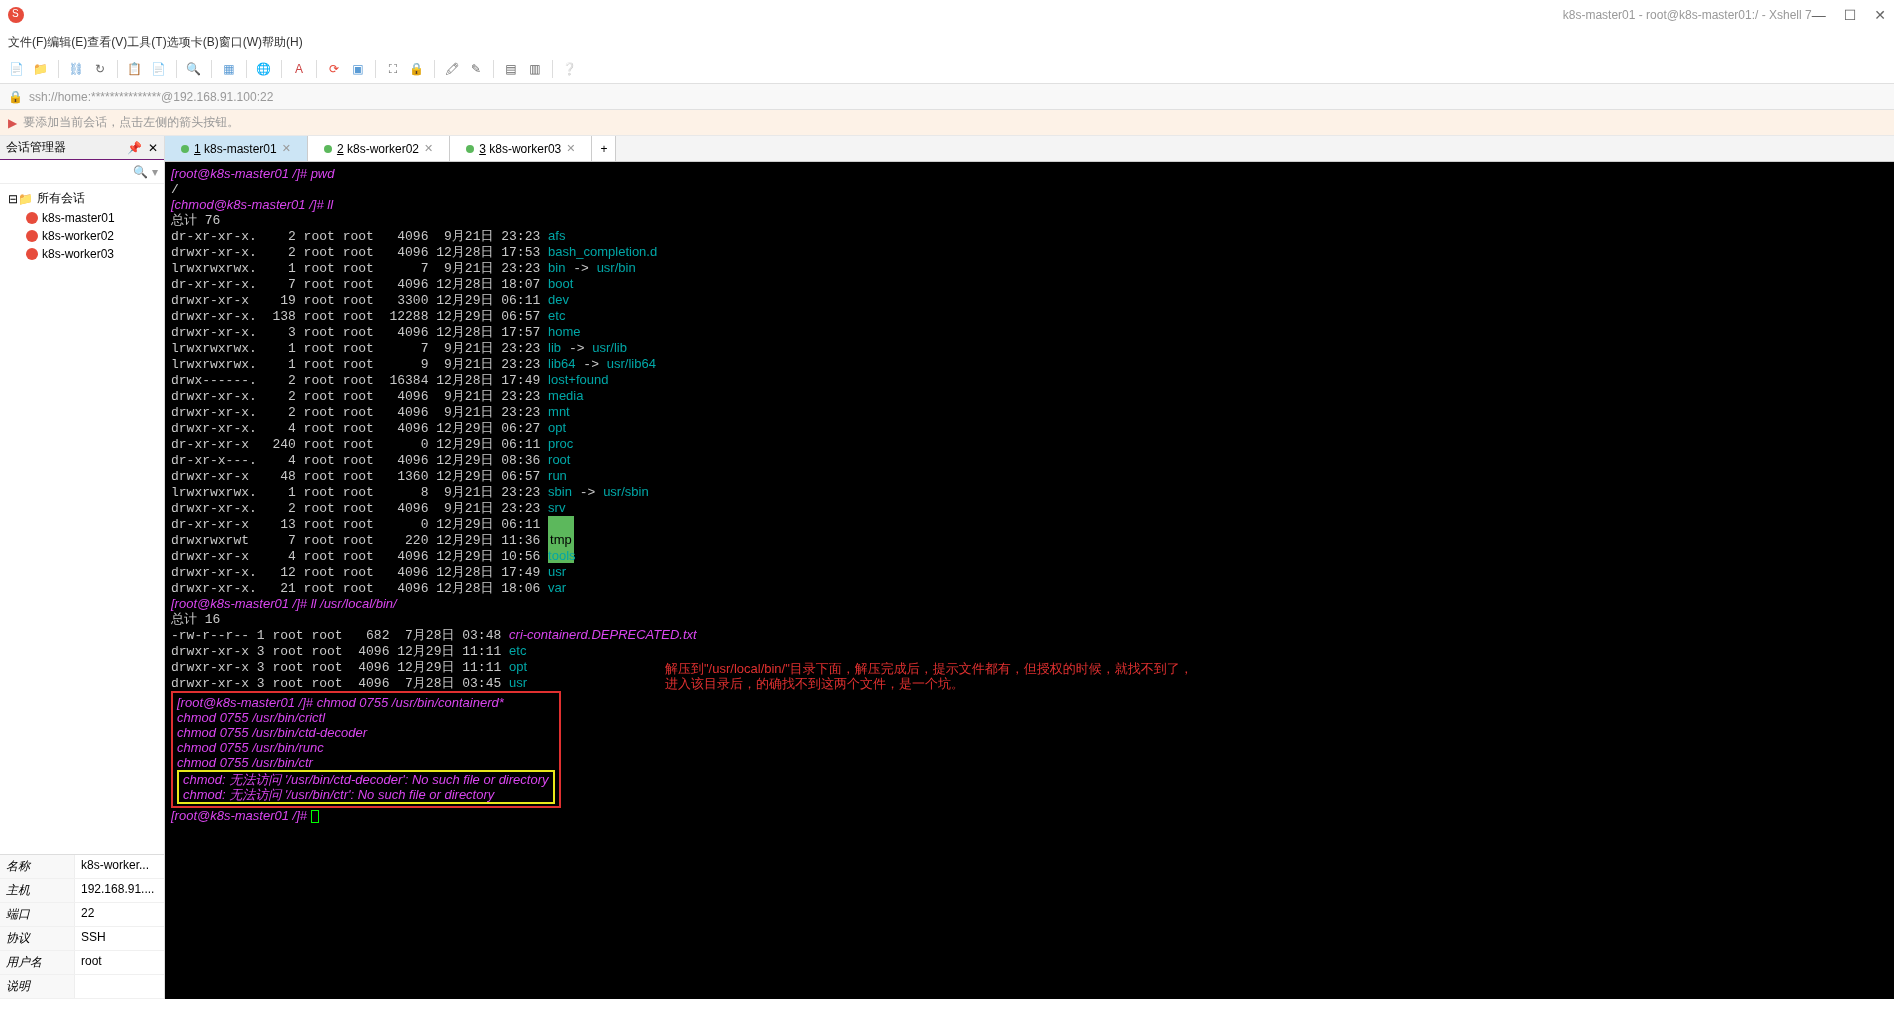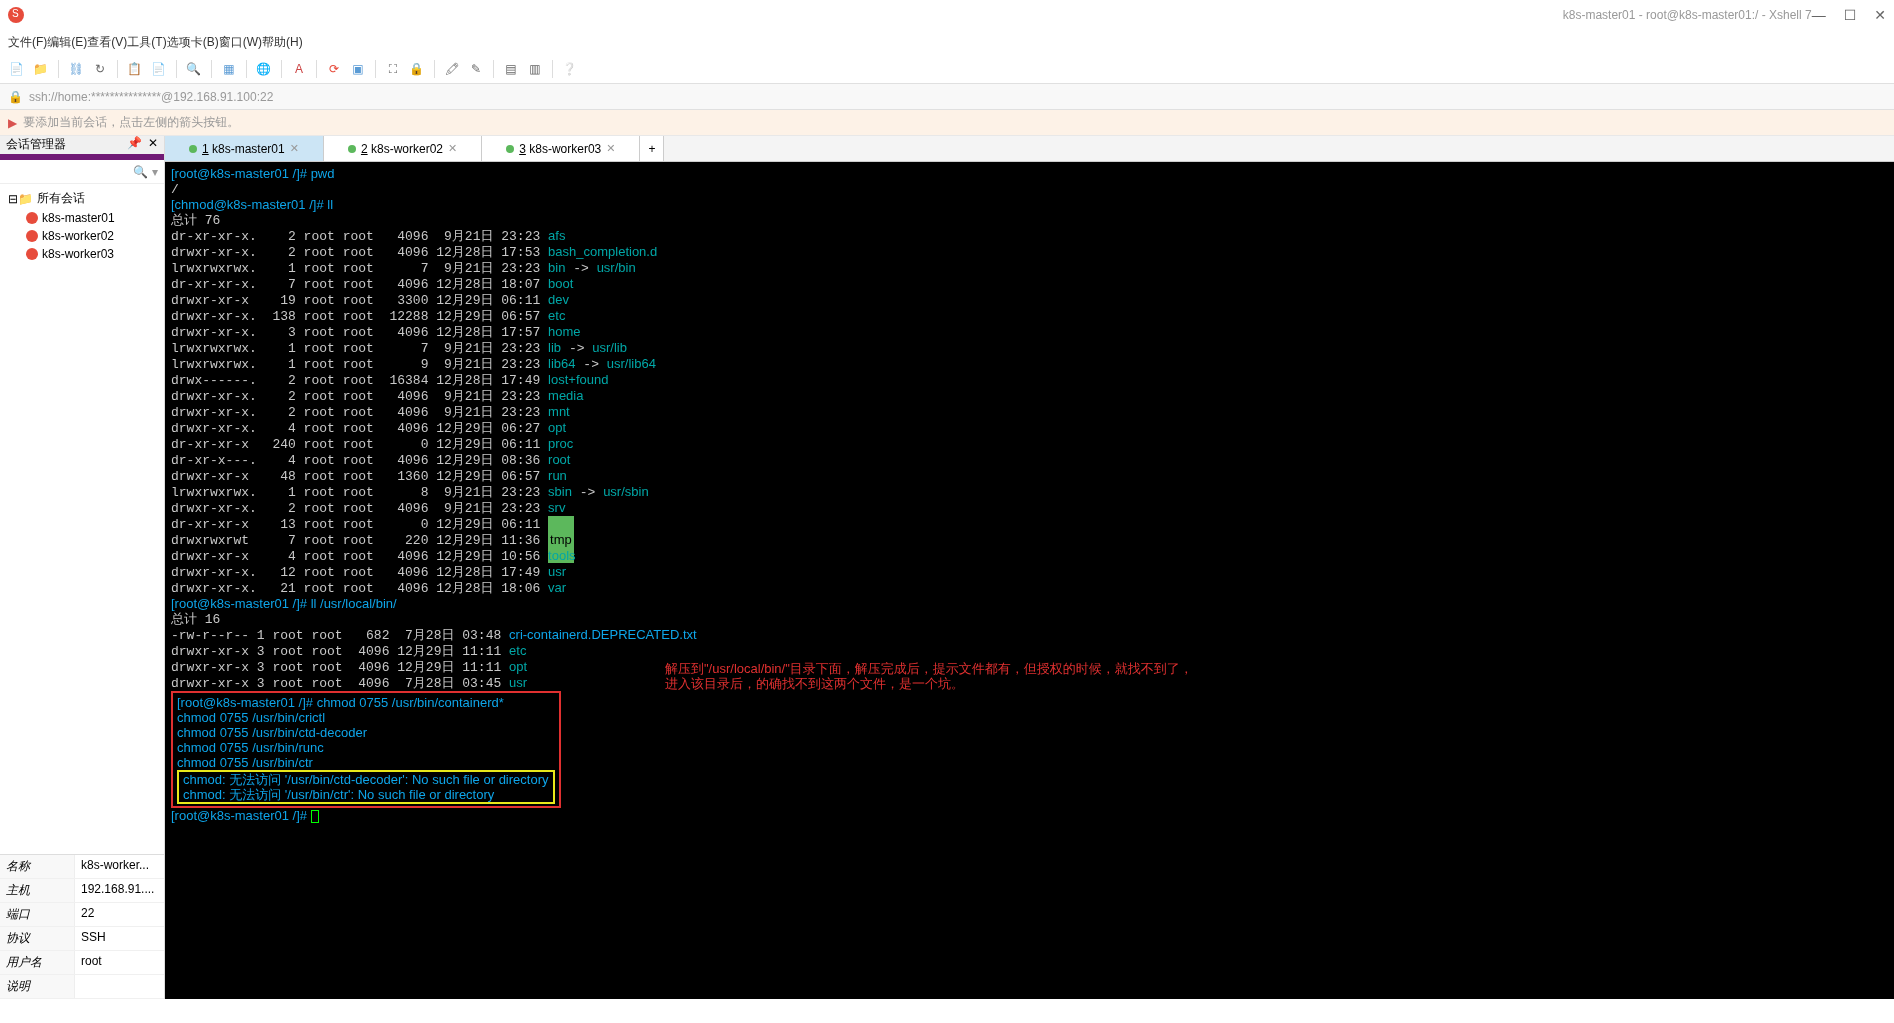--- a/index.html
+++ b/index.html
@@ -14,42 +14,42 @@
 .menubar span { cursor: pointer; }
 .toolbar { height: 30px; display: flex; align-items: center; padding: 0 8px; gap: 6px; border-bottom: 1px solid #e0e0e0; }
 .tb-btn { width: 18px; height: 18px; display: inline-flex; align-items: center; justify-content: center; cursor: pointer; color: #666; }
 .tb-sep { width: 1px; height: 18px; background: #ddd; margin: 0 2px; }
 .addressbar { height: 26px; display: flex; align-items: center; padding: 0 8px; color: #999; background: #f8f8f8; border-bottom: 1px solid #e0e0e0; }
 .lock-icon { color: #e8a945; margin-right: 6px; }
 .infobar { height: 26px; display: flex; align-items: center; padding: 0 8px; background: #fdf2e7; color: #999; border-bottom: 1px solid #e8e8e8; }
 .flag-icon { color: #d9534f; margin-right: 6px; }
 .main-area { display: flex; height: calc(100vh - 160px); }
 .sidebar { width: 165px; border-right: 1px solid #ddd; display: flex; flex-direction: column; background: #fff; }
-.sidebar-header { height: 24px; display: flex; align-items: flex-start; padding: 0 6px; background: #f0f0f0; border-bottom: 6px solid #701a75; font-size: 12px; }
+.sidebar-header { height: 24px; display: flex; align-items: center; padding: 0 6px; background: #f0f0f0; border-bottom: 1px solid #701a75; font-size: 12px; }
 .sidebar-header .pin { margin-left: auto; cursor: pointer; }
 .sidebar-header .close { margin-left: 6px; cursor: pointer; }
 .sidebar-search { height: 24px; display: flex; align-items: center; justify-content: flex-end; padding: 0 6px; border-bottom: 1px solid #eee; color: #999; }
 .tree { flex: 1; padding: 4px; overflow: auto; }
 .tree-node { display: flex; align-items: center; padding: 2px 4px; cursor: pointer; }
 .tree-node.root { font-weight: normal; }
 .tree-node .folder { color: #f0c14b; margin-right: 4px; }
 .tree-node .host-icon { width: 12px; height: 12px; background: #e74c3c; border-radius: 50%; margin-right: 4px; margin-left: 18px; }
 .props { border-top: 1px solid #ddd; }
 .props-row { display: flex; border-bottom: 1px solid #f0f0f0; }
 .props-label { width: 75px; padding: 3px 6px; background: #f8f8f8; border-right: 1px solid #eee; font-style: italic; }
 .props-value { flex: 1; padding: 3px 6px; }
 .content { flex: 1; display: flex; flex-direction: column; background: #000; min-width: 0; }
 .tabs { height: 26px; display: flex; align-items: stretch; background: #f4f4f4; border-bottom: 1px solid #ccc; }
-.tab { display: flex; align-items: center; padding: 0 24px; border-right: 1px solid #ccc; cursor: pointer; background: #fff; gap: 5px; font-size: 12px; }
+.tab { display: flex; align-items: center; padding: 0 16px; border-right: 1px solid #ccc; cursor: pointer; background: #fff; gap: 5px; font-size: 12px; }
 .tab.active { background: #cce5f5; }
 .tab .dot { width: 8px; height: 8px; border-radius: 50%; background: #5cb85c; }
 .tab .tab-close { color: #999; font-size: 11px; }
 .tab.add { padding: 0 8px; }
 .terminal { flex: 1; background: #000; color: #c8c8c8; font-family: "Consolas", "Courier New", monospace; font-size: 13px; padding: 4px 6px; overflow: auto; white-space: pre; line-height: 15px; position: relative; }
-.term-white { color: #0ea5e9; }
+.term-white { color: #d946ef; font-style: italic; }
 .term-cyan { color: #00a7a7; }
 .term-green-bg { background: #5cb85c; color: #000; padding: 16px 2px; }
 .term-box-red { border: 2px solid #e03030; padding: 2px 4px; display: inline-block; }
 .term-box-yellow { border: 2px solid #e8e81a; padding: 0px 4px; display: inline-block; }
 .annotation { position: absolute; color: #e03030; font-family: "Microsoft YaHei", sans-serif; font-size: 13px; pointer-events: none; }
 .statusbar { height: 22px; display: flex; align-items: center; padding: 0 8px; background: #f0f0f0; border-top: 1px solid #ddd; font-size: 11px; color: #555; margin-top: 26px; }
 .statusbar .right { margin-left: auto; display: flex; gap: 22px; }
 .cursor-block { display: inline-block; width: 8px; height: 13px; border: 1px solid #0f0; vertical-align: middle; }
 </style>
 </head>

